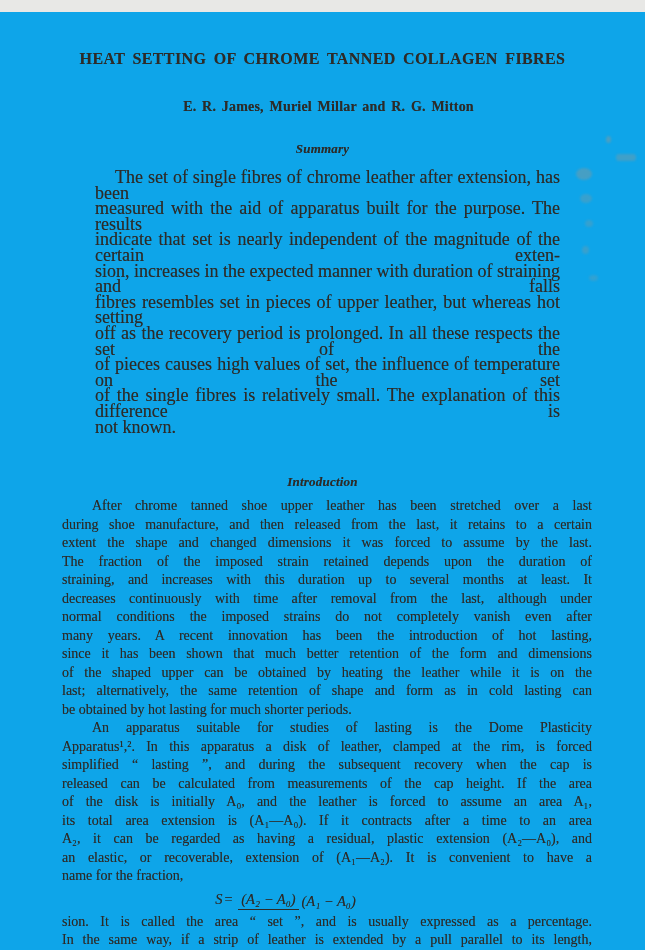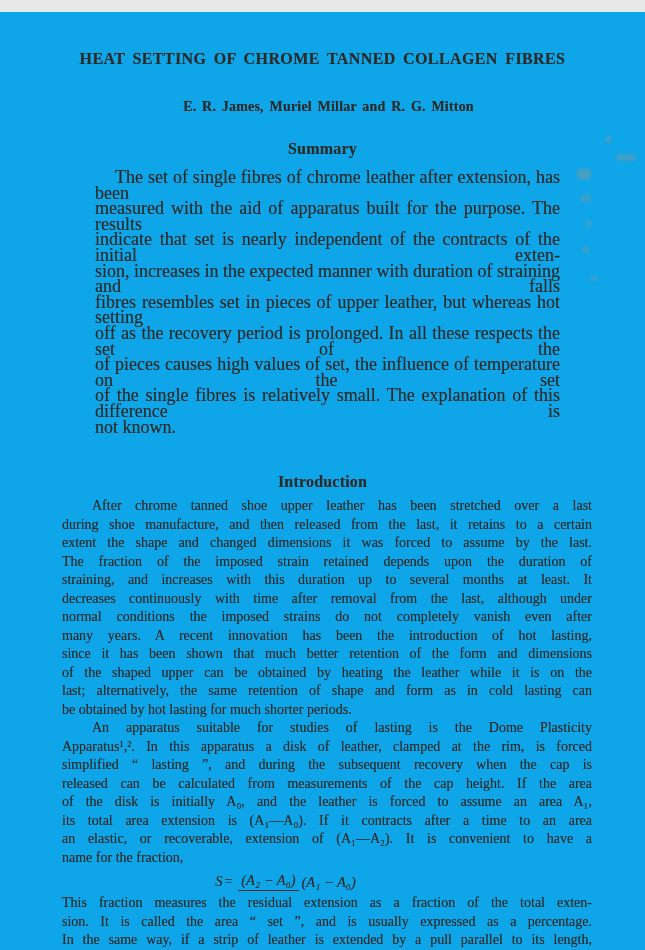--- a/index.html
+++ b/index.html
@@ -18,22 +18,23 @@
   .center{text-align:center;}
   .title{
     font-weight:bold;font-size:16px;line-height:18px;
     letter-spacing:.4px;word-spacing:3px;
   }
   .authors{
     font-weight:bold;font-size:14px;line-height:18px;
     margin-top:30px;letter-spacing:.2px;word-spacing:2px;padding-left:12px;
   }
   .sechead{
-    font-weight:bold;font-size:16px;line-height:18px;
+    font-weight:bold;font-size:13px;line-height:18px;
     letter-spacing:.2px;
+    font-style:italic;
   }
   .summary-head{margin-top:24px;}
   .intro-head{margin-top:38px;}
   .summary-block{
     width:465px;margin:12px 0 0 95px;
     font-size:18px;line-height:15.6px;
   }
   .body-block{
     width:530px;margin:6px 0 0 62px;
     font-size:14px;line-height:18.5px;
@@ -69,21 +70,21 @@
 
   <div class="title center">HEAT SETTING OF CHROME TANNED COLLAGEN FIBRES</div>
 
   <div class="authors center">E. R. James, Muriel Millar and R. G. Mitton</div>
 
   <div class="sechead summary-head center">Summary</div>
 
   <div class="summary-block">
     <span class="jl ind1">The set of single fibres of chrome leather after extension, has been</span>
     <span class="jl">measured with the aid of apparatus built for the purpose.  The results</span>
-    <span class="jl">indicate that set is nearly independent of the contracts of the initial exten-</span>
+    <span class="jl">indicate that set is nearly independent of the magnitude of the certain exten-</span>
     <span class="jl">sion, increases in the expected manner with duration of straining and falls</span>
     <span class="jl">fibres resembles set in pieces of upper leather, but whereas hot setting</span>
     <span class="jl">off as the recovery period is prolonged. In all these respects the set of the</span>
     <span class="jl">of pieces causes high values of set, the influence of temperature on the set</span>
     <span class="jl">of the single fibres is relatively small.  The explanation of this difference is</span>
     <span class="jl last">not known.</span>
   </div>
 
   <div class="sechead intro-head center">Introduction</div>
 
@@ -102,34 +103,34 @@
     <span class="jl last">be obtained by hot lasting for much shorter periods.</span>
   </div>
 
   <div class="body-block" style="margin-top:0;">
     <span class="jl ind2">An apparatus suitable for studies of lasting is the Dome Plasticity</span>
     <span class="jl">Apparatus¹,².  In this apparatus a disk of leather, clamped at the rim, is forced</span>
     <span class="jl">simplified “ lasting ”, and during the subsequent recovery when the cap is</span>
     <span class="jl">released can be calculated from measurements of the cap height.  If the area</span>
     <span class="jl">of the disk is initially A₀, and the leather is forced to assume an area A₁,</span>
     <span class="jl">its total area extension is (A₁—A₀).  If it contracts after a time to an area</span>
+    <span class="jl">A₂, it can be regarded as having a residual, plastic extension (A₂—A₀), and</span>
     <span class="jl">an elastic, or recoverable, extension of (A₁—A₂).  It is convenient to have a</span>
     <span class="jl last">name for the fraction,</span>
   </div>
 
   <div class="formula">
     <span class="f-lhs"><span>S</span><span>=</span></span>
     <span class="frac">
       <span class="num">(A₂ − A₀)</span>
       <span class="den">(A₁ − A₀)</span>
     </span>
   </div>
 
   <div class="body-block" style="margin-top:0;">
-    <span class="jl">This fraction measures the residual extension as a fraction of the total exten-</span>
     <span class="jl">sion.  It is called the area “ set ”, and is usually expressed as a percentage.</span>
     <span class="jl">In the same way, if a strip of leather is extended by a pull parallel to its length,</span>
   </div>
 
   <div class="pageno center">53</div>
 
   <div class="smudge s1"></div>
   <div class="smudge s2"></div>
   <div class="smudge s3"></div>
   <div class="smudge s4"></div>

